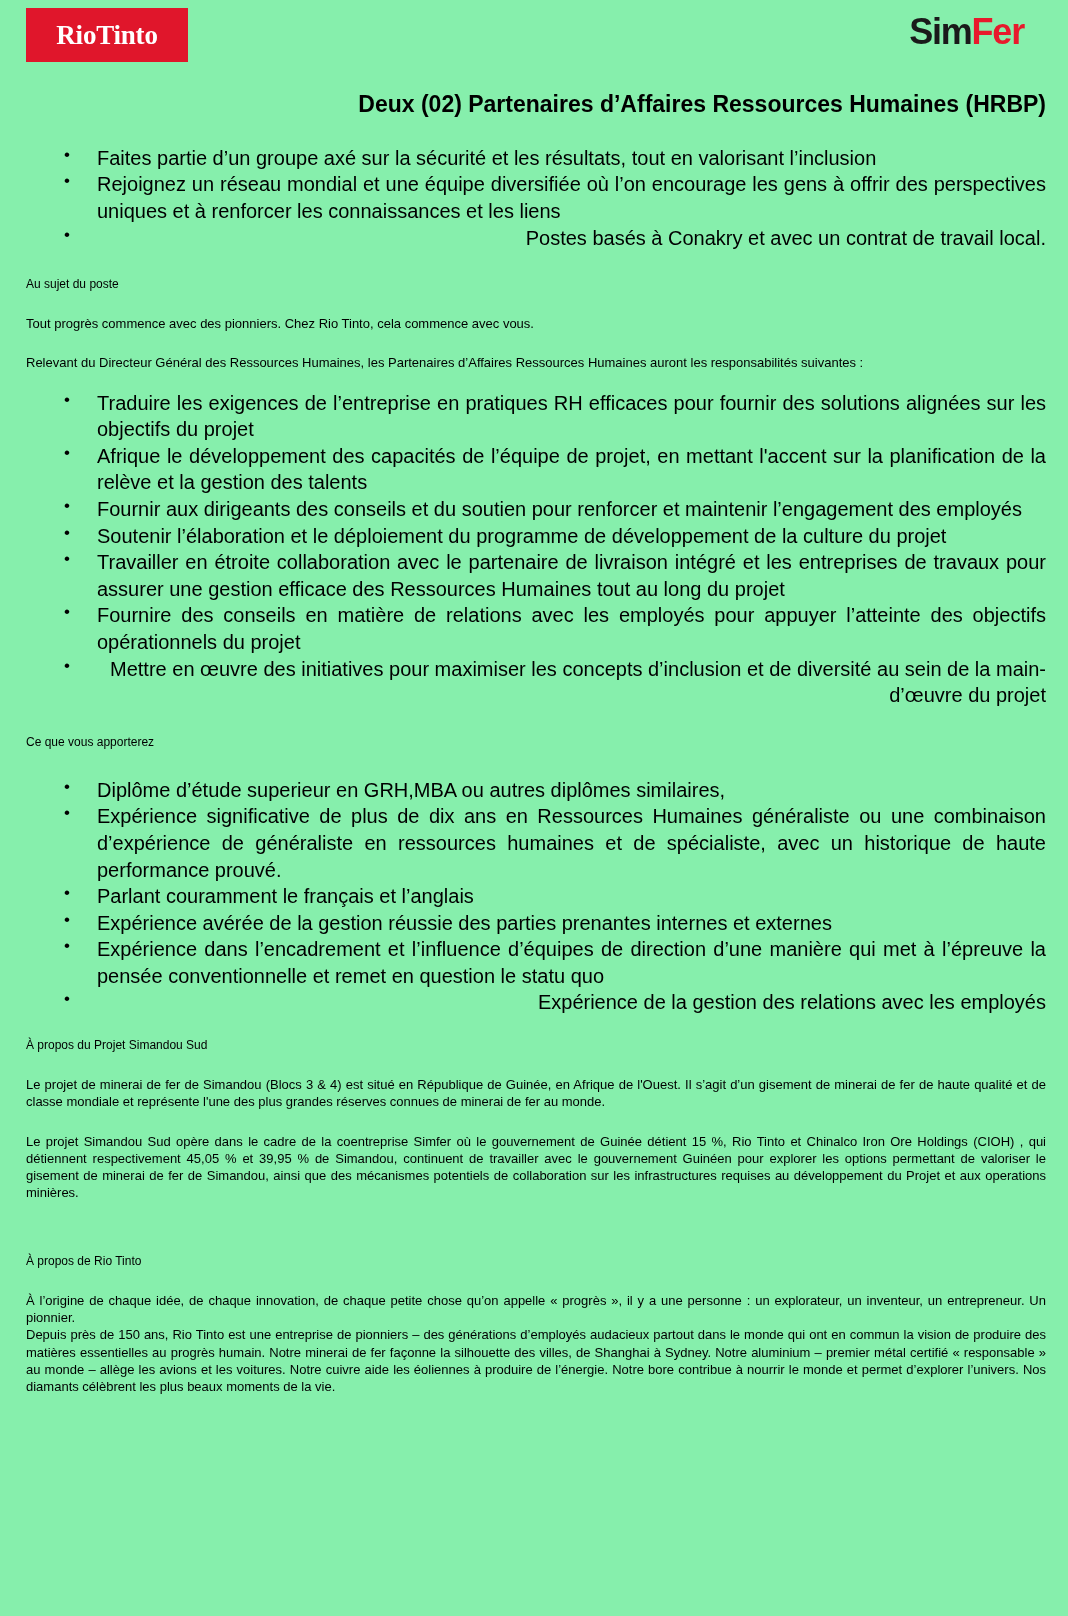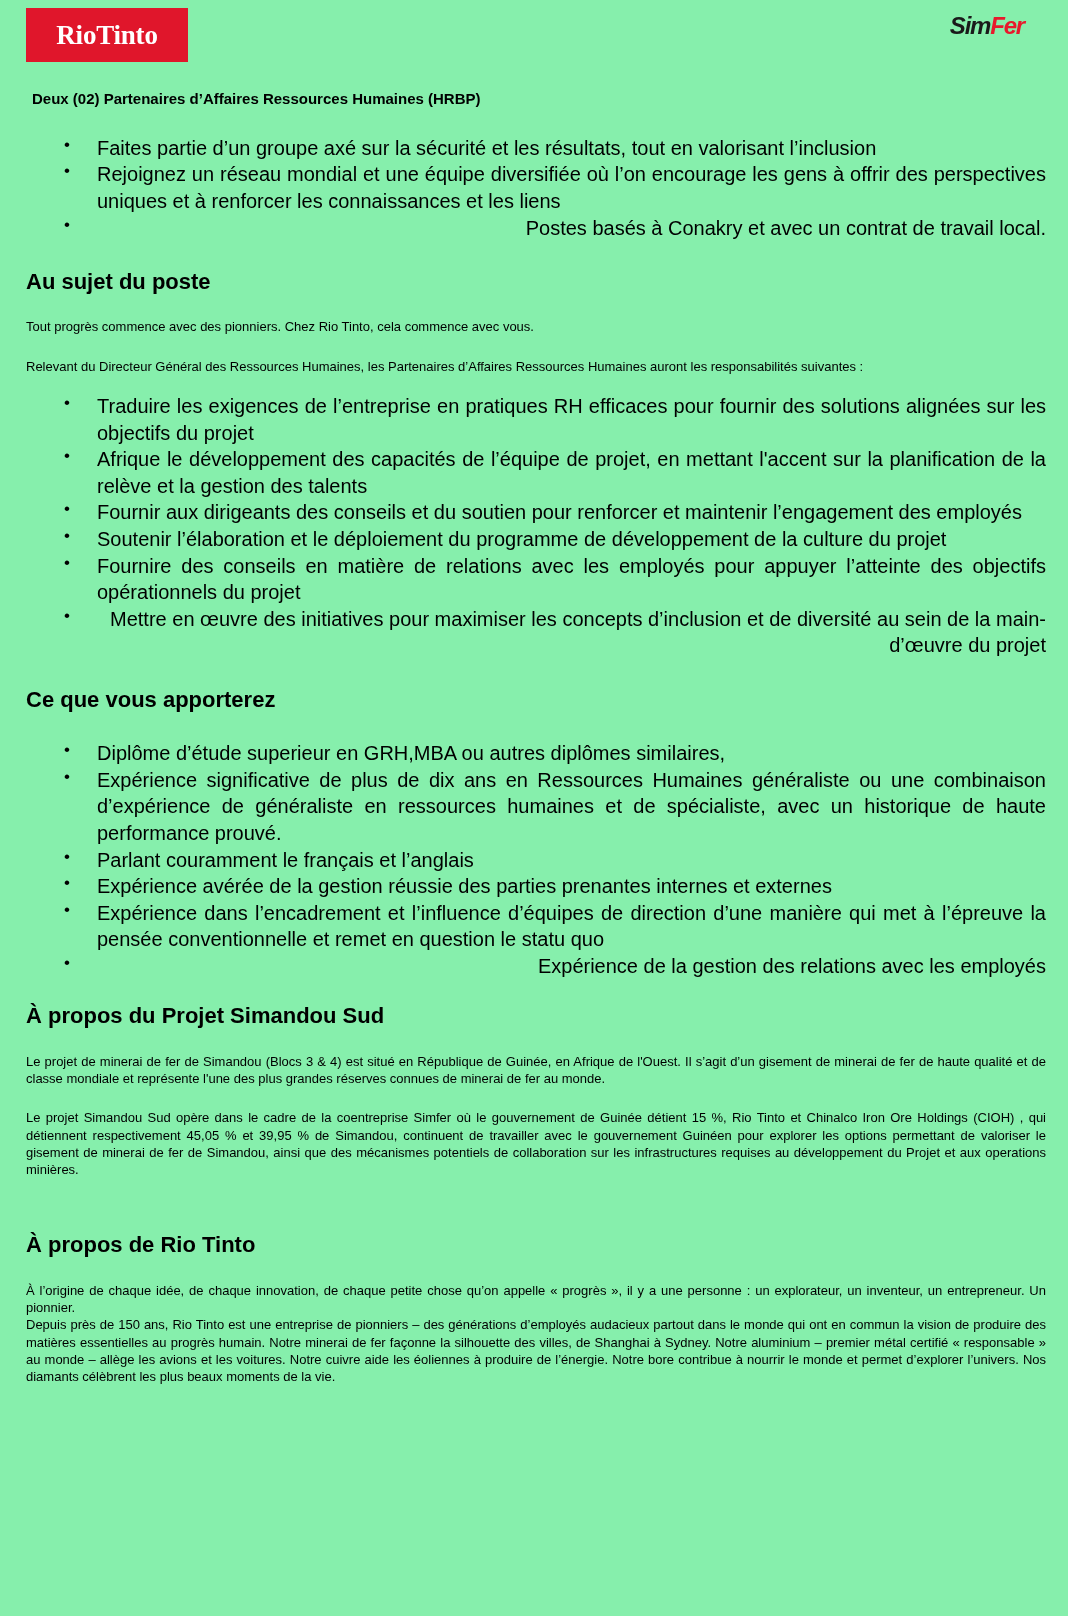--- a/index.html
+++ b/index.html
@@ -47,53 +47,52 @@
     font-size: 27px;
     color: #ffffff;
     letter-spacing: -0.2px;
     line-height: 1;
   }
   .simfer-logo {
     margin-top: 6px;
     margin-right: 22px;
     font-family: "Liberation Sans", sans-serif;
     font-weight: 700;
-    font-style: italic;
-    font-size: 24px;
+    font-size: 36px;
     line-height: 1;
     letter-spacing: -1.2px;
     user-select: none;
   }
   .simfer-logo .sim { color: #1a1a1a; }
   .simfer-logo .fer { color: #E8192C; }
 
   
   .content {
     padding: 0 22px 0 26px;
     box-sizing: border-box;
   }
   .doc-title {
-    text-align: left;
-    font-size: 15px;
+    text-align: right;
+    font-size: 23px;
     font-weight: bold;
     margin: 18px 0 0 0;
     padding: 0 0 0 6px;
     line-height: 1.25;
   }
   p.para {
     font-size: 13px;
     line-height: 1.33;
     text-align: justify;
     margin: 0;
     padding: 0;
   }
   p.para.loose { text-align: left; }
   h2.section-head {
-    font-size: 22px;
-    font-weight: bold;
+    font-size: 12px;
+    font-weight: normal;
     margin: 0;
     padding: 0;
     line-height: 1.33;
   }
   ul.bullets {
     list-style: none;
     margin: 0;
     padding: 0;
   }
   ul.bullets > li {
@@ -156,20 +155,21 @@
 
     <p class="para">Relevant du Directeur Général des Ressources Humaines, les Partenaires d’Affaires Ressources Humaines auront les responsabilités suivantes :</p>
 
     <div class="sp-18"></div>
 
     <ul class="bullets">
       <li>Traduire les exigences de l’entreprise en pratiques RH efficaces pour fournir des solutions alignées sur les objectifs du projet</li>
       <li>Afrique le développement des capacités de l’équipe de projet, en mettant l'accent sur la planification de la relève et la gestion des talents</li>
       <li>Fournir aux dirigeants des conseils et du soutien pour renforcer et maintenir l’engagement des employés</li>
       <li>Soutenir l’élaboration et le déploiement du programme de développement de la culture du projet</li>
+      <li>Travailler en étroite collaboration avec le partenaire de livraison intégré et les entreprises de travaux pour assurer une gestion efficace des Ressources Humaines tout au long du projet</li>
       <li>Fournire des conseils en matière de relations avec les employés pour appuyer l’atteinte des objectifs opérationnels du projet</li>
       <li>Mettre en œuvre des initiatives pour maximiser les concepts d’inclusion et de diversité au sein de la main-d’œuvre du projet</li>
     </ul>
 
     <div class="sp-26"></div>
 
     <h2 class="section-head">Ce que vous apporterez</h2>
 
     <div class="sp-26"></div>
 

